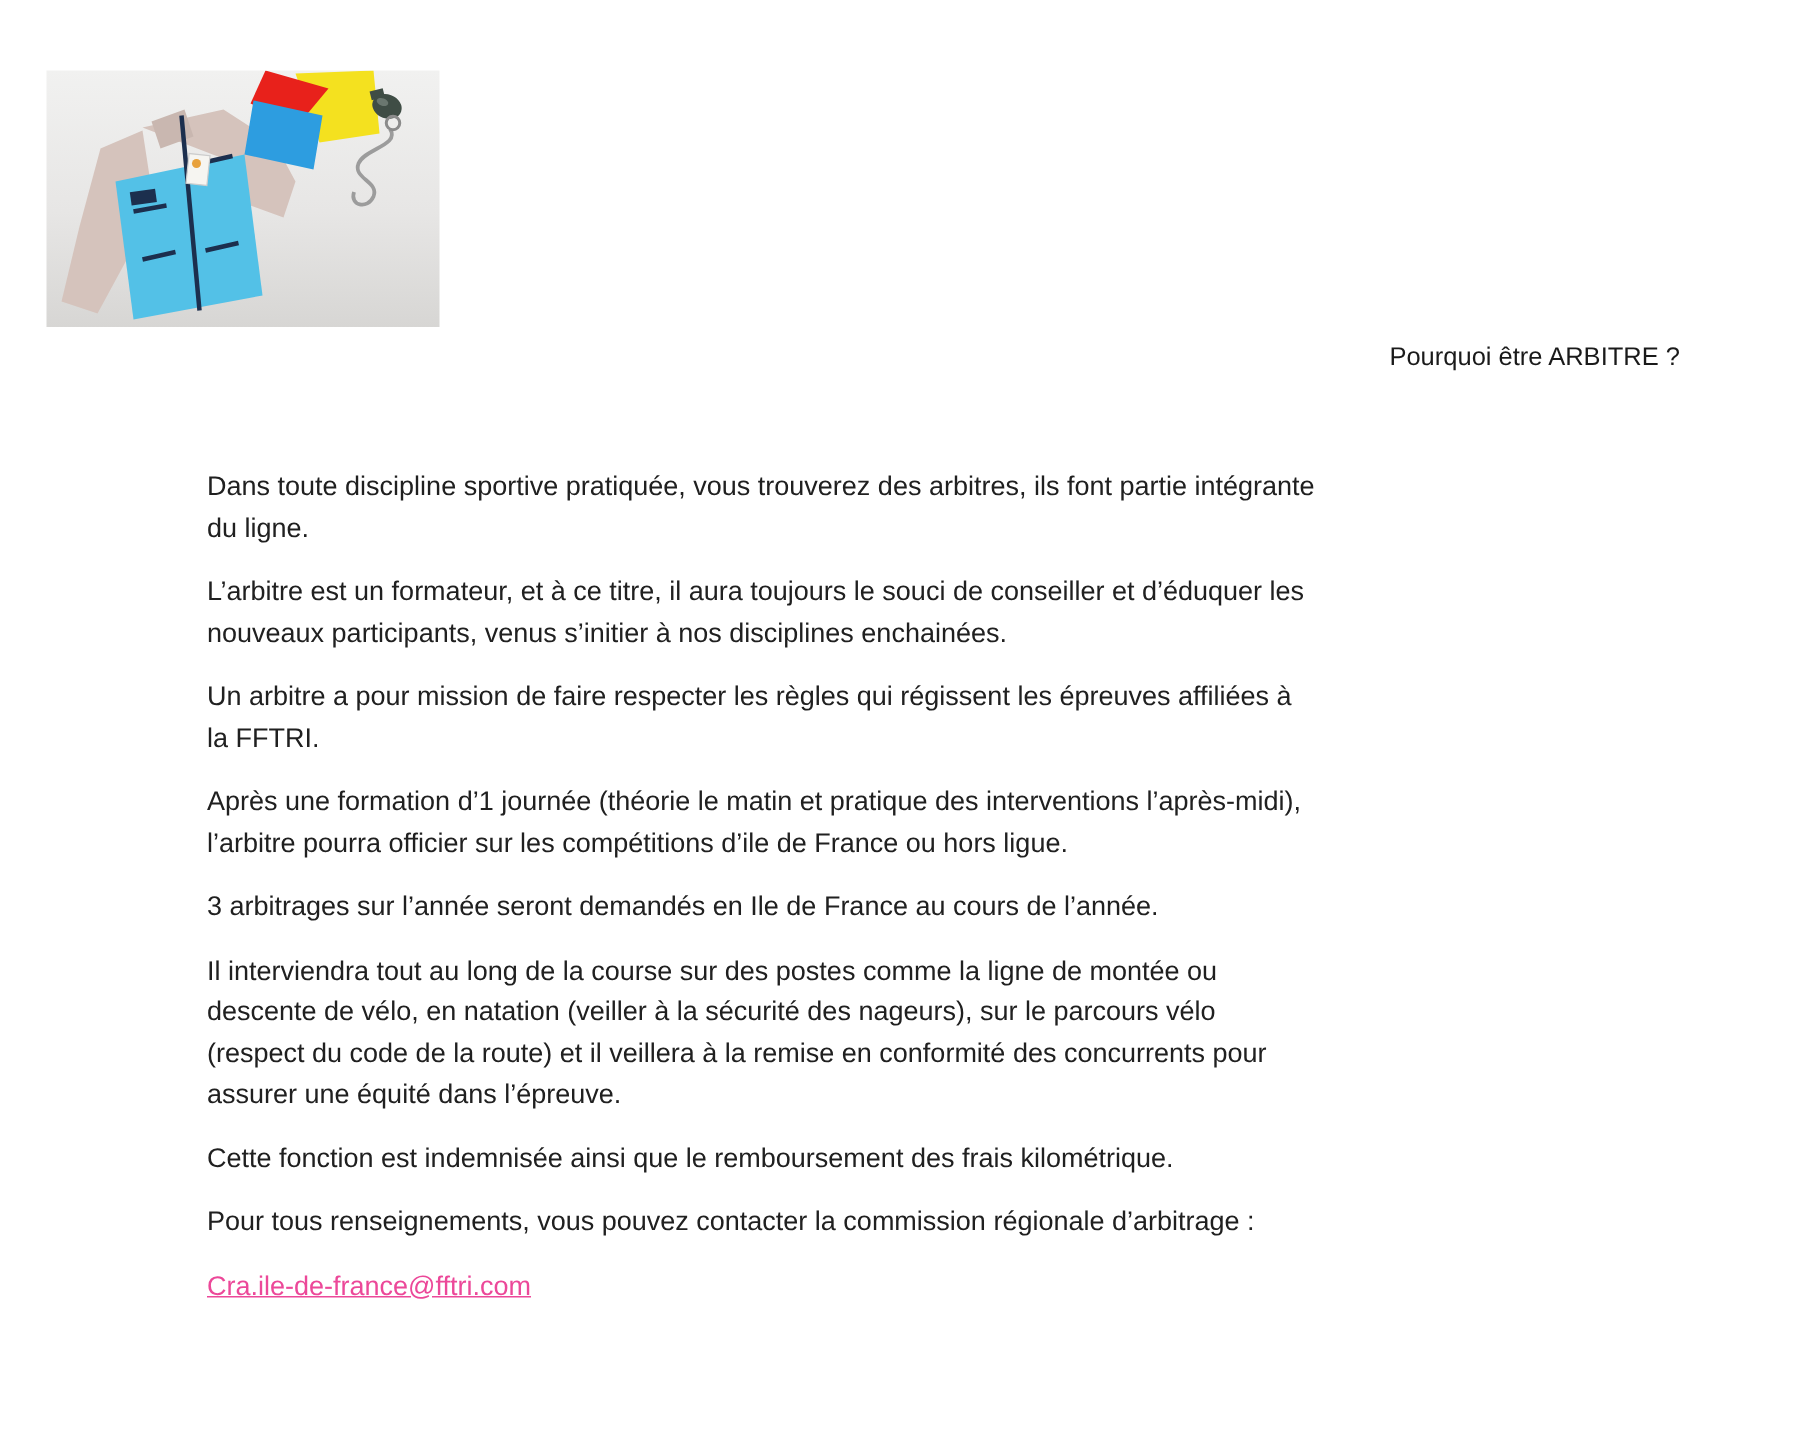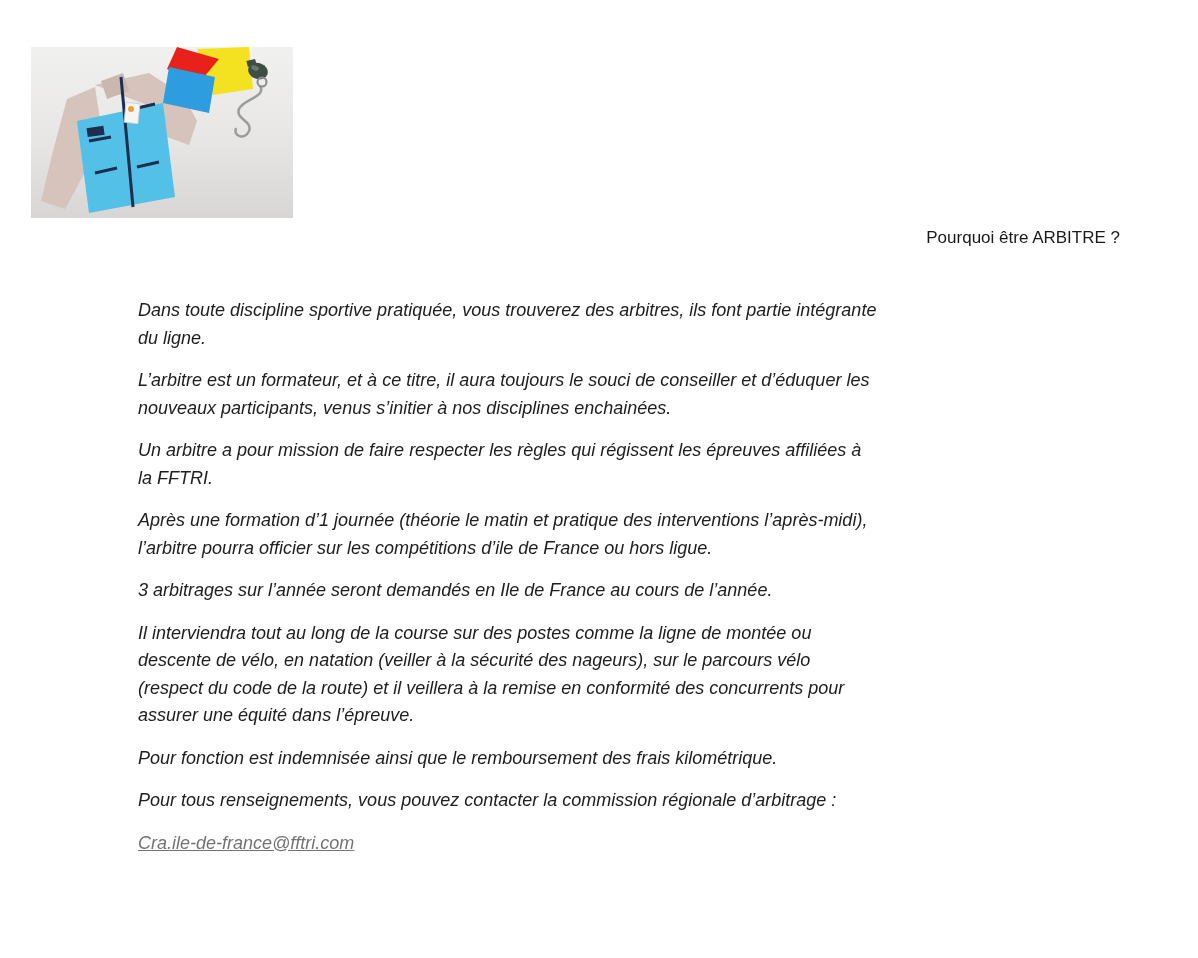--- a/index.html
+++ b/index.html
@@ -11,27 +11,27 @@
   .hero{
     position:absolute;left:31px;top:47px;width:262px;height:171px;
     background:linear-gradient(180deg,#f1f1f0 0%,#e7e6e5 55%,#d7d6d4 100%);
   }
   .hero svg{display:block;width:100%;height:100%;}
   .doc-title{
     position:absolute;left:138px;top:227px;width:982px;
     text-align:right;font-size:17px;line-height:22px;color:#1a1a1a;
   }
   .content{
-    position:absolute;left:138px;top:297px;width:960px;
-    font-size:18px;line-height:27.5px;font-style:italic;
+    position:absolute;left:138px;top:311px;width:960px;
+    font-size:18px;line-height:27.5px;
   }
   .para{margin:0 0 15px 0;}
   .ln{display:block;white-space:nowrap;}
   a.mail{
-    display:inline-block;color:#737373;text-decoration:underline;
+    display:inline-block;color:#ec4899;text-decoration:underline;
     font-size:18px;line-height:27.5px;cursor:pointer;
   }
 </style>
 </head>
 <body>
 
 <div class="hero">
   <svg viewBox="0 0 262 171" xmlns="http://www.w3.org/2000/svg">
 
     <g>
@@ -94,21 +94,21 @@
 
 
   <p class="para">
     <span class="ln">Il interviendra tout au long de la course sur des postes comme la ligne de montée ou</span>
     <span class="ln">descente de vélo, en natation (veiller à la sécurité des nageurs), sur le parcours vélo</span>
     <span class="ln">(respect du code de la route) et il veillera à la remise en conformité des concurrents pour</span>
     <span class="ln">assurer une équité dans l’épreuve.</span>
   </p>
 
   <p class="para">
-    <span class="ln">Pour fonction est indemnisée ainsi que le remboursement des frais kilométrique.</span>
+    <span class="ln">Cette fonction est indemnisée ainsi que le remboursement des frais kilométrique.</span>
   </p>
 
   <p class="para">
     <span class="ln">Pour tous renseignements, vous pouvez contacter la commission régionale d’arbitrage :</span>
   </p>
 
   <a class="mail">Cra.ile-de-france@fftri.com</a>
 
 </div>
 

